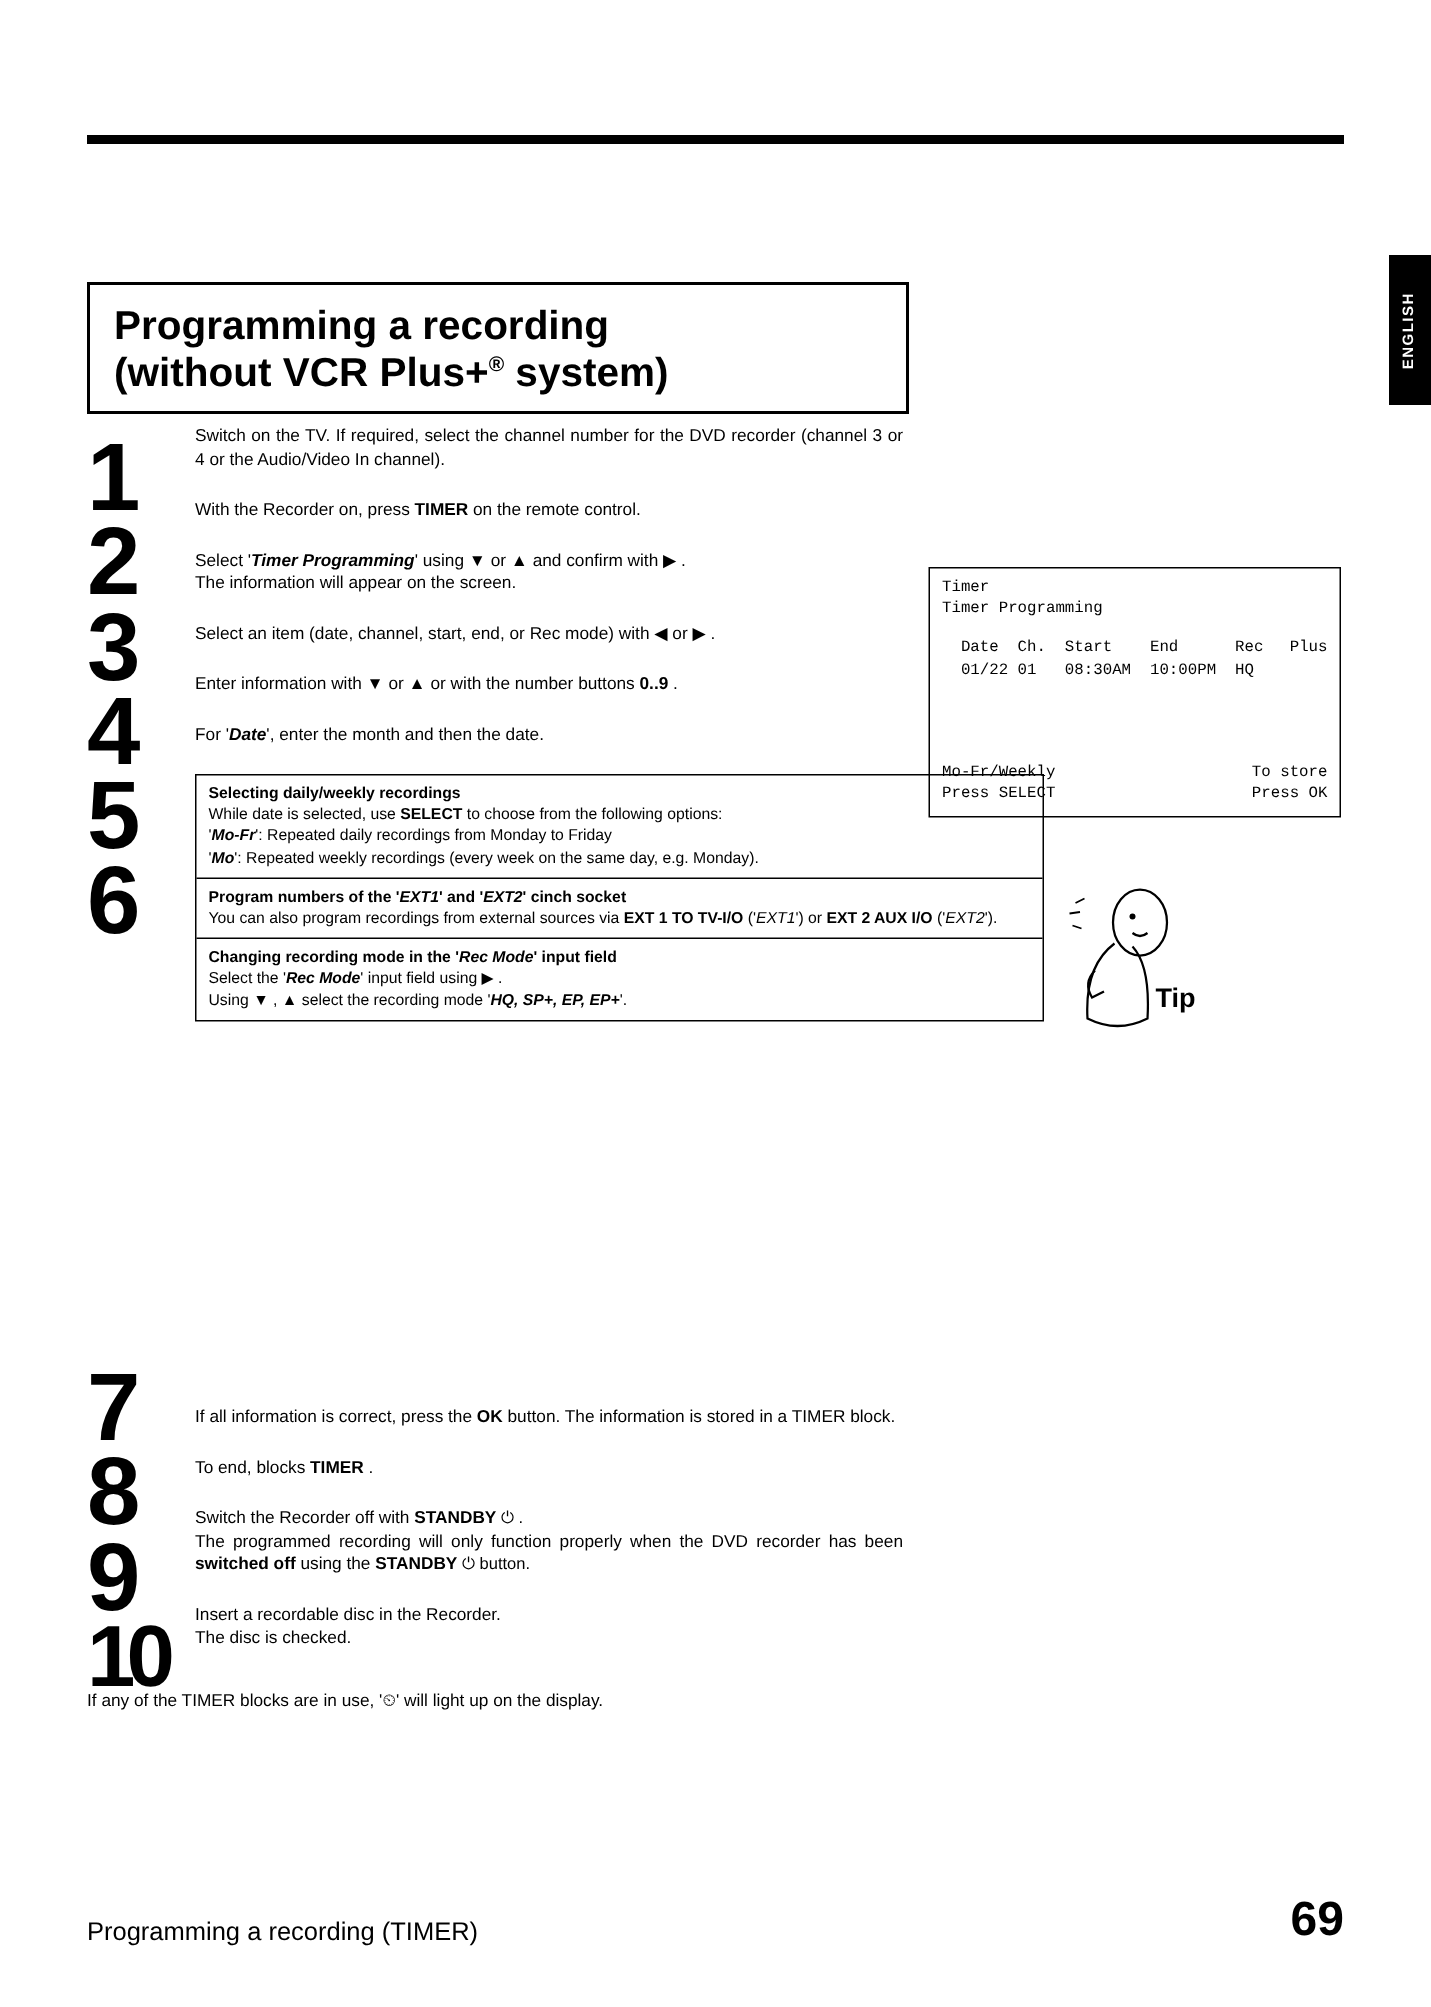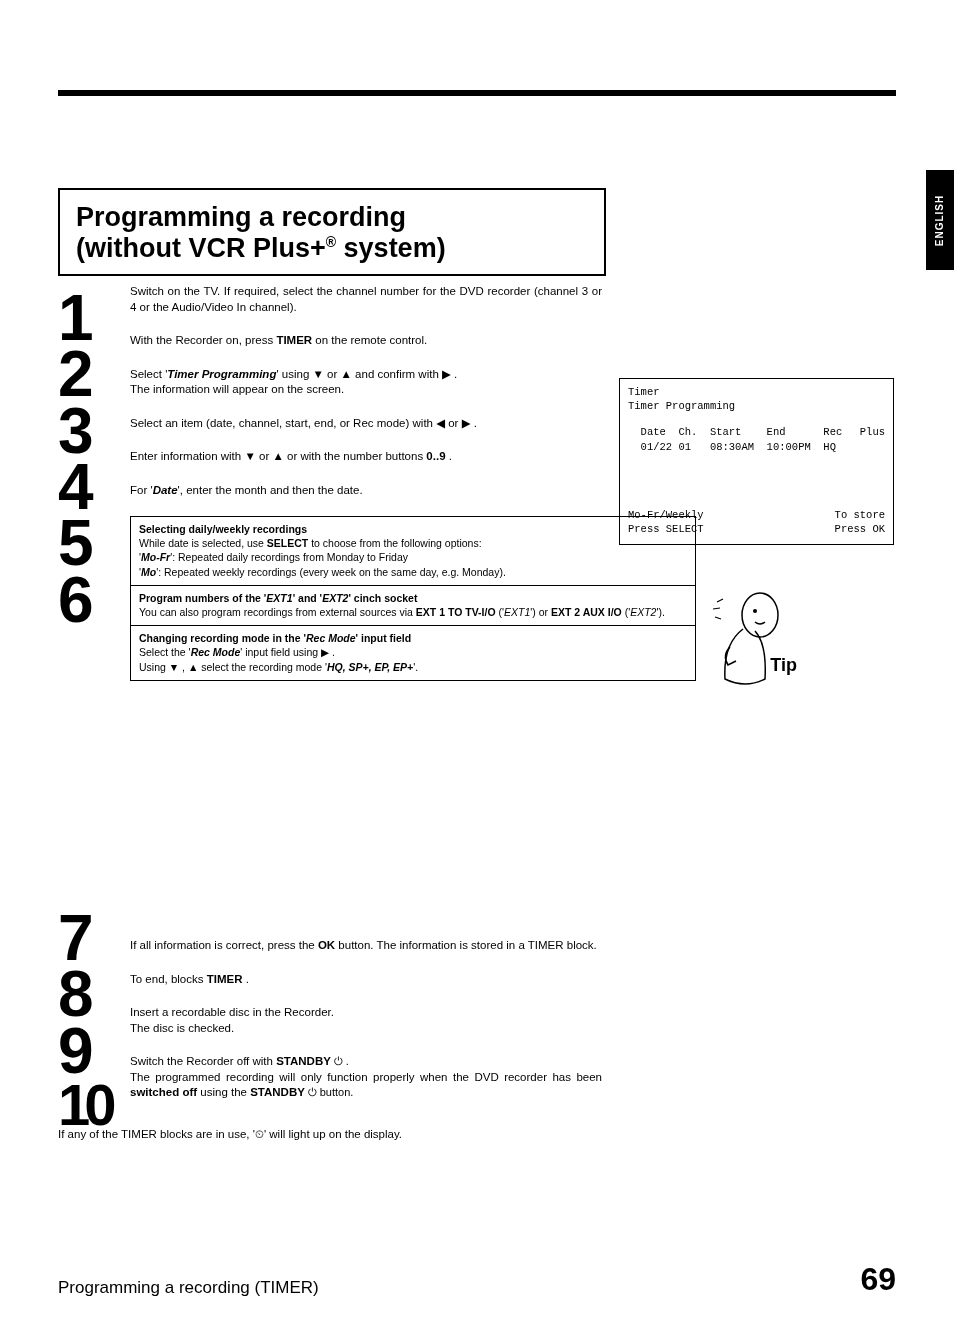--- a/index.html
+++ b/index.html
@@ -230,25 +230,25 @@
 <div class="steps-col2">
   <div class="big-num">7</div>
   <div class="big-num">8</div>
   <div class="big-num">9</div>
   <div class="big-num ten">10</div>
 </div>
 
 <div class="text-col2">
   <p><span>If all information is correct, press the  </span><b>OK</b><span> button. The information is stored in a TIMER block.</span></p>
   <p><span>To end, blocks  </span><b>TIMER</b><span> .</span></p>
-  <p><span>Insert a recordable disc in the Recorder.</span><br><span>The disc is checked.</span></p>
   <p>
     <span>Switch the Recorder off with  </span><b>STANDBY</b><span class="standby-icon"> ⏻ .</span><br>
     <span>The programmed recording will only function properly when the DVD recorder has been </span><b>switched off</b><span> using the </span><b>STANDBY</b><span class="standby-icon"> ⏻ button.</span>
   </p>
+  <p><span>Insert a recordable disc in the Recorder.</span><br><span>The disc is checked.</span></p>
 </div>
 
 <div class="single-line">
   <span>If any of the TIMER blocks are in use, '</span><span>⏲</span><span>' will light up on the display.</span>
 </div>
 
 <div class="footer">Programming a recording (TIMER)</div>
 <div class="page-num">69</div>
 
 </body></html>

